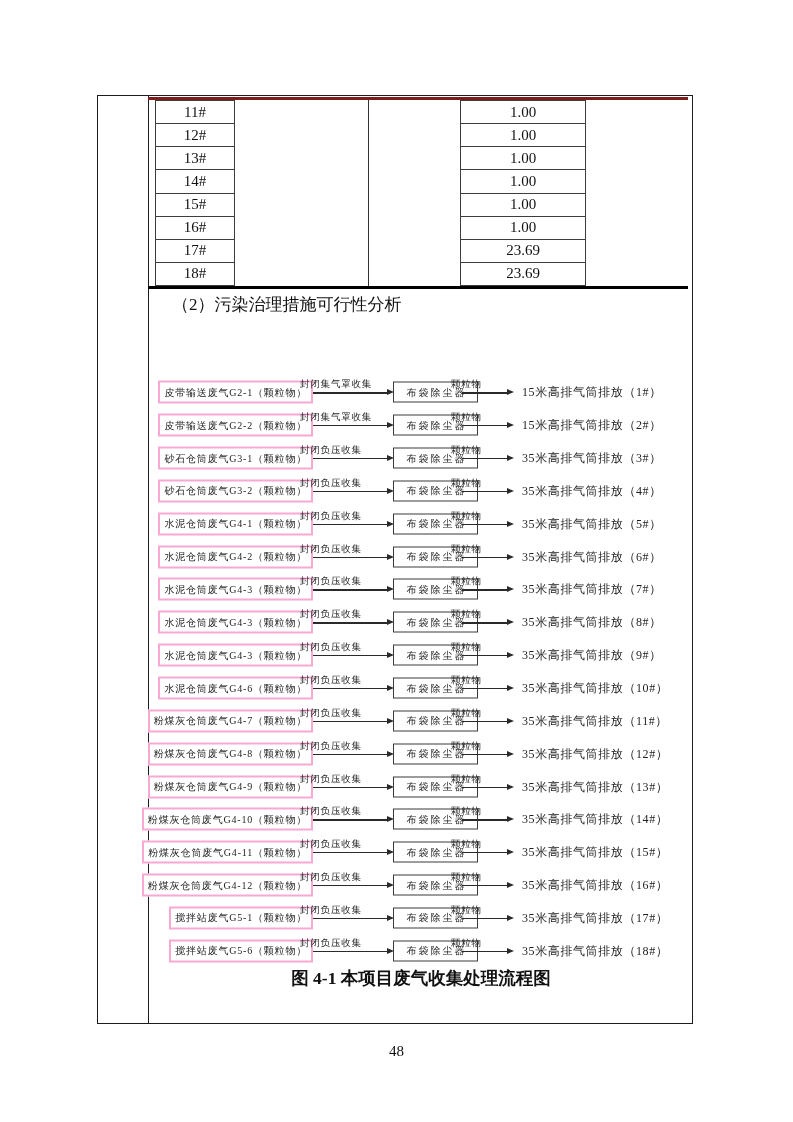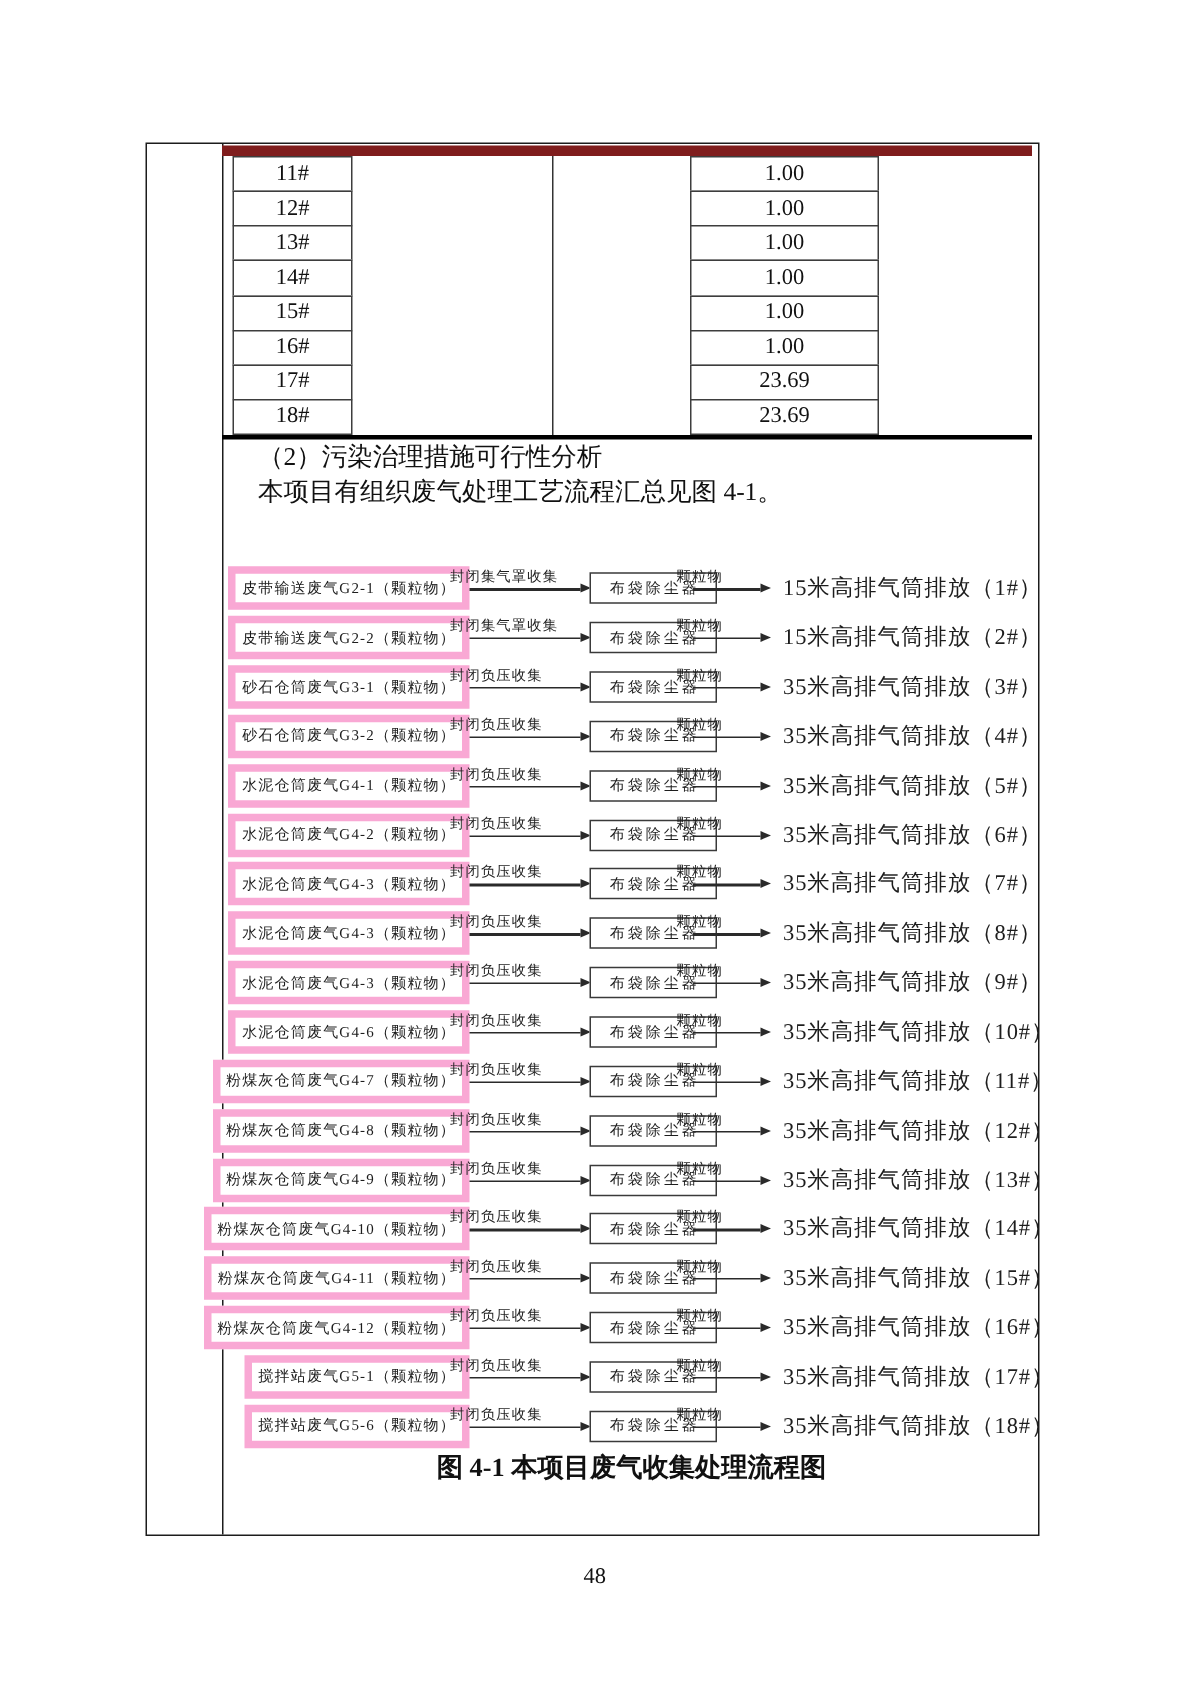--- a/index.html
+++ b/index.html
@@ -6,52 +6,52 @@
   #page{position:relative;width:793px;height:1122px;background:#fff;overflow:hidden;
         font-family:"Liberation Serif","DejaVu Serif",serif;color:#111;}
   
   #frame{position:absolute;left:97px;top:95px;width:596px;height:929px;
          border:1.6px solid #1c1c1c;box-sizing:border-box;}
   #frame-divider{position:absolute;left:50px;top:0;bottom:0;width:1.4px;background:#1c1c1c;}
   
   #content{position:absolute;left:148px;top:95px;width:546px;height:929px;}
   
   #summary-table{position:absolute;left:0;top:2px;width:540px;height:186px;
-                 border-top:7px solid #7f1d1d;border-bottom:3px solid #000;box-sizing:content-box;}
+                 border-top:3px solid #7f1d1d;border-bottom:3px solid #000;box-sizing:content-box;}
   .stack{position:absolute;top:0;bottom:0;display:flex;flex-direction:column;}
   #label-stack{left:7px;width:80px;}
   #value-stack{left:312px;width:126px;}
   .t-cell{flex:1;border:1px solid #3d3d3d;margin-top:-1px;display:flex;align-items:center;
           justify-content:center;font-size:15px;background:#fff;box-sizing:border-box;}
   .t-cell:first-child{margin-top:0;}
   #mid-divider{position:absolute;left:220px;top:0;bottom:0;width:1px;background:#333;}
   
   #para{position:absolute;left:0;top:199px;width:100%;font-size:17px;line-height:22.5px;}
   .para-line{padding-left:24px;white-space:nowrap;}
   
   #flow{position:absolute;left:0;top:281px;width:546px;}
   .flow-row{position:relative;height:32.85px;font-family:"Liberation Serif","DejaVu Serif",serif;}
   .src-box{position:absolute;right:381px;top:50%;transform:translateY(-50%);
-           border:5px solid #f9a8d4;padding:2.5px 4px;font-size:10px;letter-spacing:0.8px;
+           border:2px solid #f9a8d4;padding:2.5px 4px;font-size:10px;letter-spacing:0.8px;
            white-space:nowrap;color:#1d1d1d;background:#fff;}
   .a-line{position:absolute;top:50%;height:1.2px;background:#2a2a2a;}
   .l1{left:165px;width:74px;} .l2{left:314px;width:45px;}
   .a-head{position:absolute;top:50%;transform:translateY(-50%);width:0;height:0;
           border-left:7px solid #2a2a2a;border-top:3.5px solid transparent;
           border-bottom:3.5px solid transparent;}
   .h1{left:239px;} .h2{left:359px;}
   .lbl{position:absolute;bottom:50%;margin-bottom:1px;text-align:left;font-size:9.5px;
        letter-spacing:0.8px;white-space:nowrap;color:#1d1d1d;}
   .lbl.c1{left:152px;width:100px;} .lbl.c2{left:303px;width:74px;}
   .proc-box{position:absolute;left:245px;width:85px;height:21px;top:50%;
             transform:translateY(-50%);border:1px solid #3a3a3a;box-sizing:border-box;
             display:flex;align-items:center;justify-content:center;font-size:10px;
             letter-spacing:2px;padding-left:2px;color:#1d1d1d;background:#fff;}
   .out-text{position:absolute;left:374px;top:50%;transform:translateY(-50%);
-            font-size:15px;letter-spacing:0.6px;white-space:nowrap;color:#1d1d1d;}
+            font-size:12px;letter-spacing:0.6px;white-space:nowrap;color:#1d1d1d;}
   
   #caption{position:absolute;left:0;top:871px;width:100%;text-align:center;
            font-weight:bold;font-size:17.5px;}
   #page-num{position:absolute;left:0;top:1043px;width:100%;text-align:center;font-size:15px;}
 </style>
 </head>
 <body>
 
 <div id="page">
   <div id="frame">
@@ -79,21 +79,20 @@
           <div class="t-cell">1.00</div>
           <div class="t-cell">1.00</div>
           <div class="t-cell">1.00</div>
           <div class="t-cell">23.69</div>
           <div class="t-cell">23.69</div>
         </div>
     </div>
 
     <div id="para">
       <div class="para-line">（2）污染治理措施可行性分析</div>
-      <div class="para-line">本项目有组织废气处理工艺流程汇总见图 4-1。</div>
     </div>
 
     <div id="flow">
   <div class="flow-row">
     <div class="src-box fr-src">皮带输送废气G2-1（颗粒物）</div>
     <div class="lbl c1 fr-col">封闭集气罩收集</div>
     <div class="a-line l1"></div>
     <div class="a-head h1"></div>
     <div class="proc-box fr-proc">布袋除尘器</div>
     <div class="lbl c2 fr-pol">颗粒物</div>

